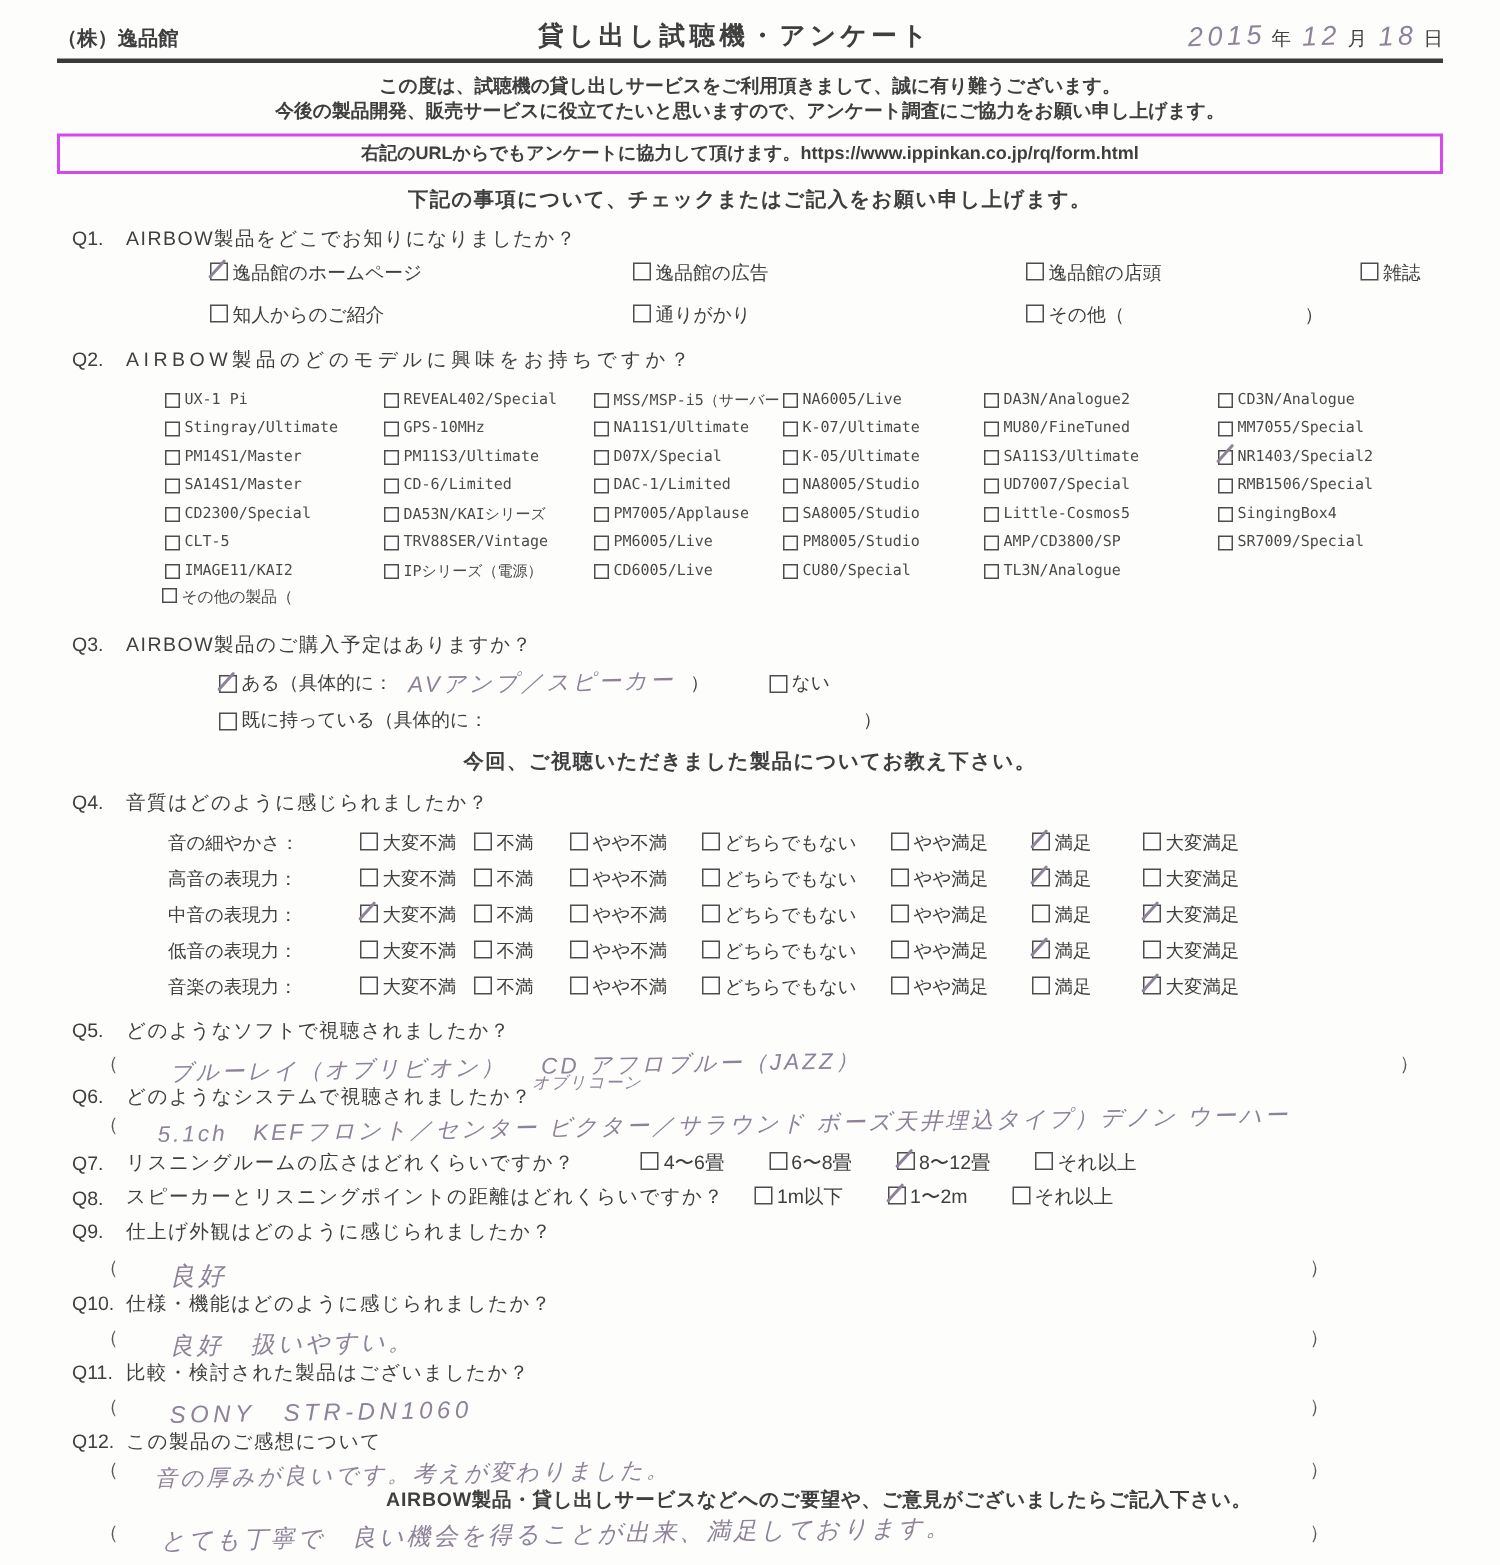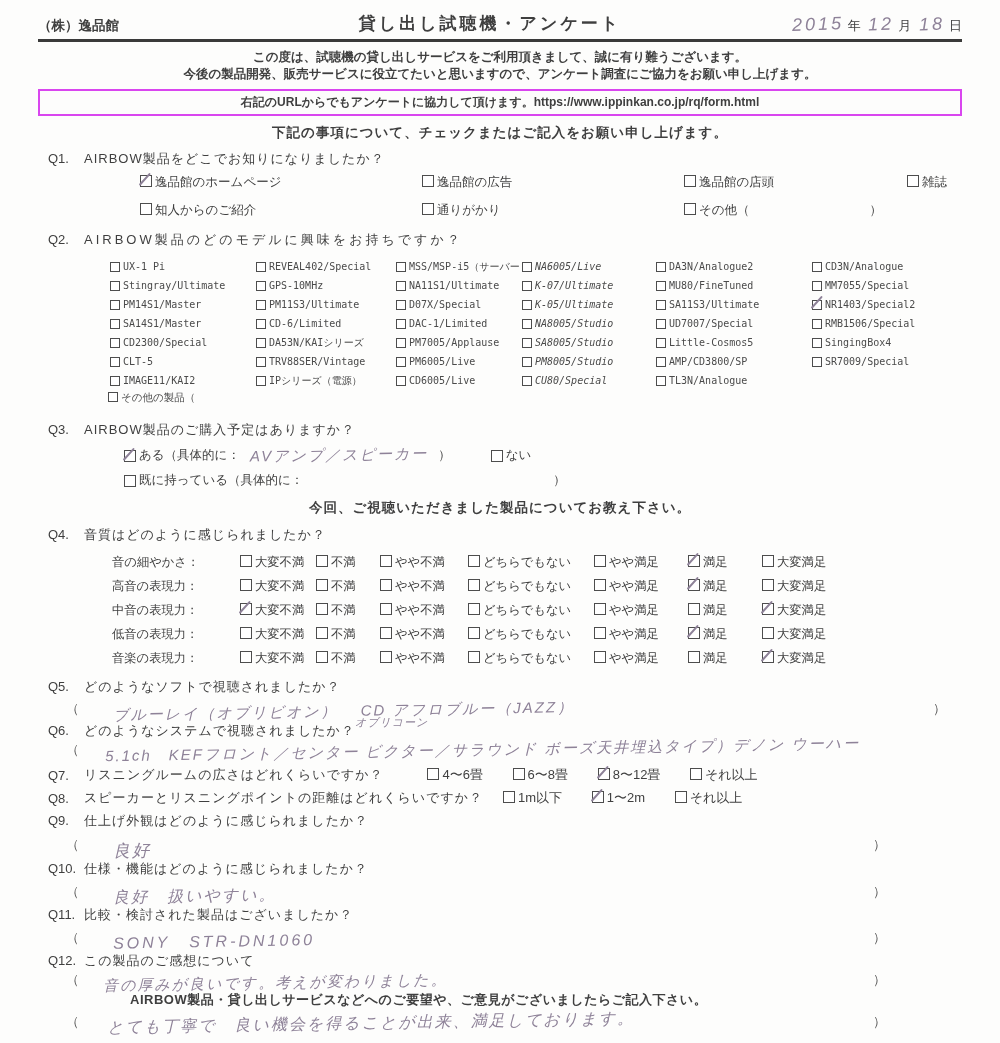--- a/index.html
+++ b/index.html
@@ -35,26 +35,26 @@
   
   .q1-grid{margin-left:74px;margin-top:6px;font-size:12.5px;}
   .q1-row{display:grid;grid-template-columns:282px 262px 223px auto;margin-bottom:11px;align-items:center;padding-left:28px;}
   .q1-row .opt{white-space:nowrap;}
   
   .q2-grid{display:flex;margin-left:72px;margin-top:8px;font-family:"DejaVu Sans Mono","Liberation Mono",monospace;font-size:10px;color:#4a4a4a;}
   .q2-col{flex:none;}
   .q2-col:nth-child(1){width:146px;}
   .q2-col:nth-child(2){width:140px;}
   .q2-col:nth-child(3){width:126px;}
-  .q2-col:nth-child(4){width:134px;font-style:italic;}
+  .q2-col:nth-child(4){width:134px;}
   .q2-col:nth-child(5){width:156px;}
   .q2-item{height:19px;display:flex;align-items:center;white-space:nowrap;}
   .q2-other{margin-left:70px;font-size:10.5px;color:#4a4a4a;margin-top:1px;}
   
-  .q3-line{margin-left:86px;margin-top:7px;font-size:12.5px;display:flex;align-items:center;white-space:nowrap;text-align:right;}
+  .q3-line{margin-left:108px;margin-top:7px;font-size:12.5px;display:flex;align-items:center;white-space:nowrap;text-align:right;}
   .q3-line .hand{font-size:15px;margin:0 10px;transform:rotate(-1deg);display:inline-block;}
   .gap-l{display:inline-block;width:120px;}
   .gap-xl{display:inline-block;width:250px;}
   .mid-head{margin-top:10px;text-align:center;font-size:13.5px;font-weight:700;letter-spacing:1px;}
   
   .q4-rows{margin-left:74px;margin-top:6px;font-size:12.3px;}
   .q4-row{display:grid;grid-template-columns:128px 76px 64px 88px 126px 94px 74px auto;height:24px;align-items:center;}
   .q4-row .opt{white-space:nowrap;}
   
   .paren{margin-left:28px;display:flex;align-items:center;font-size:13px;margin-top:3px;}
@@ -62,21 +62,21 @@
   .paren .hand{font-size:15px;flex:1;display:inline-block;transform:rotate(-1deg);margin-left:34px;}
   .paren.w-full{width:880px;}
   .paren.w-med{width:820px;}
   .annot{font-size:11px;position:relative;top:-9px;letter-spacing:1px;}
   
   .qinline{display:flex;font-size:13px;align-items:center;margin-top:7px;}
   .qinline .qno{flex:none;}
   .qinline .opt{white-space:nowrap;margin-right:26px;}
   .q7-opts{margin-left:44px;}
   .q8-opts{margin-left:20px;}
-  .note-bold{margin-left:92px;font-size:13px;font-weight:700;letter-spacing:0.5px;margin-top:2px;}
+  .note-bold{margin-left:92px;font-size:13px;font-weight:700;letter-spacing:0.5px;margin-top:2px;text-align:center;}
 </style>
 </head>
 <body>
 
 <div class="page">
 
   <div class="hdr">
     <div class="hdr-company">（株）逸品館</div>
     <div class="hdr-title">貸し出し試聴機・アンケート</div>
     <div class="hdr-date">

